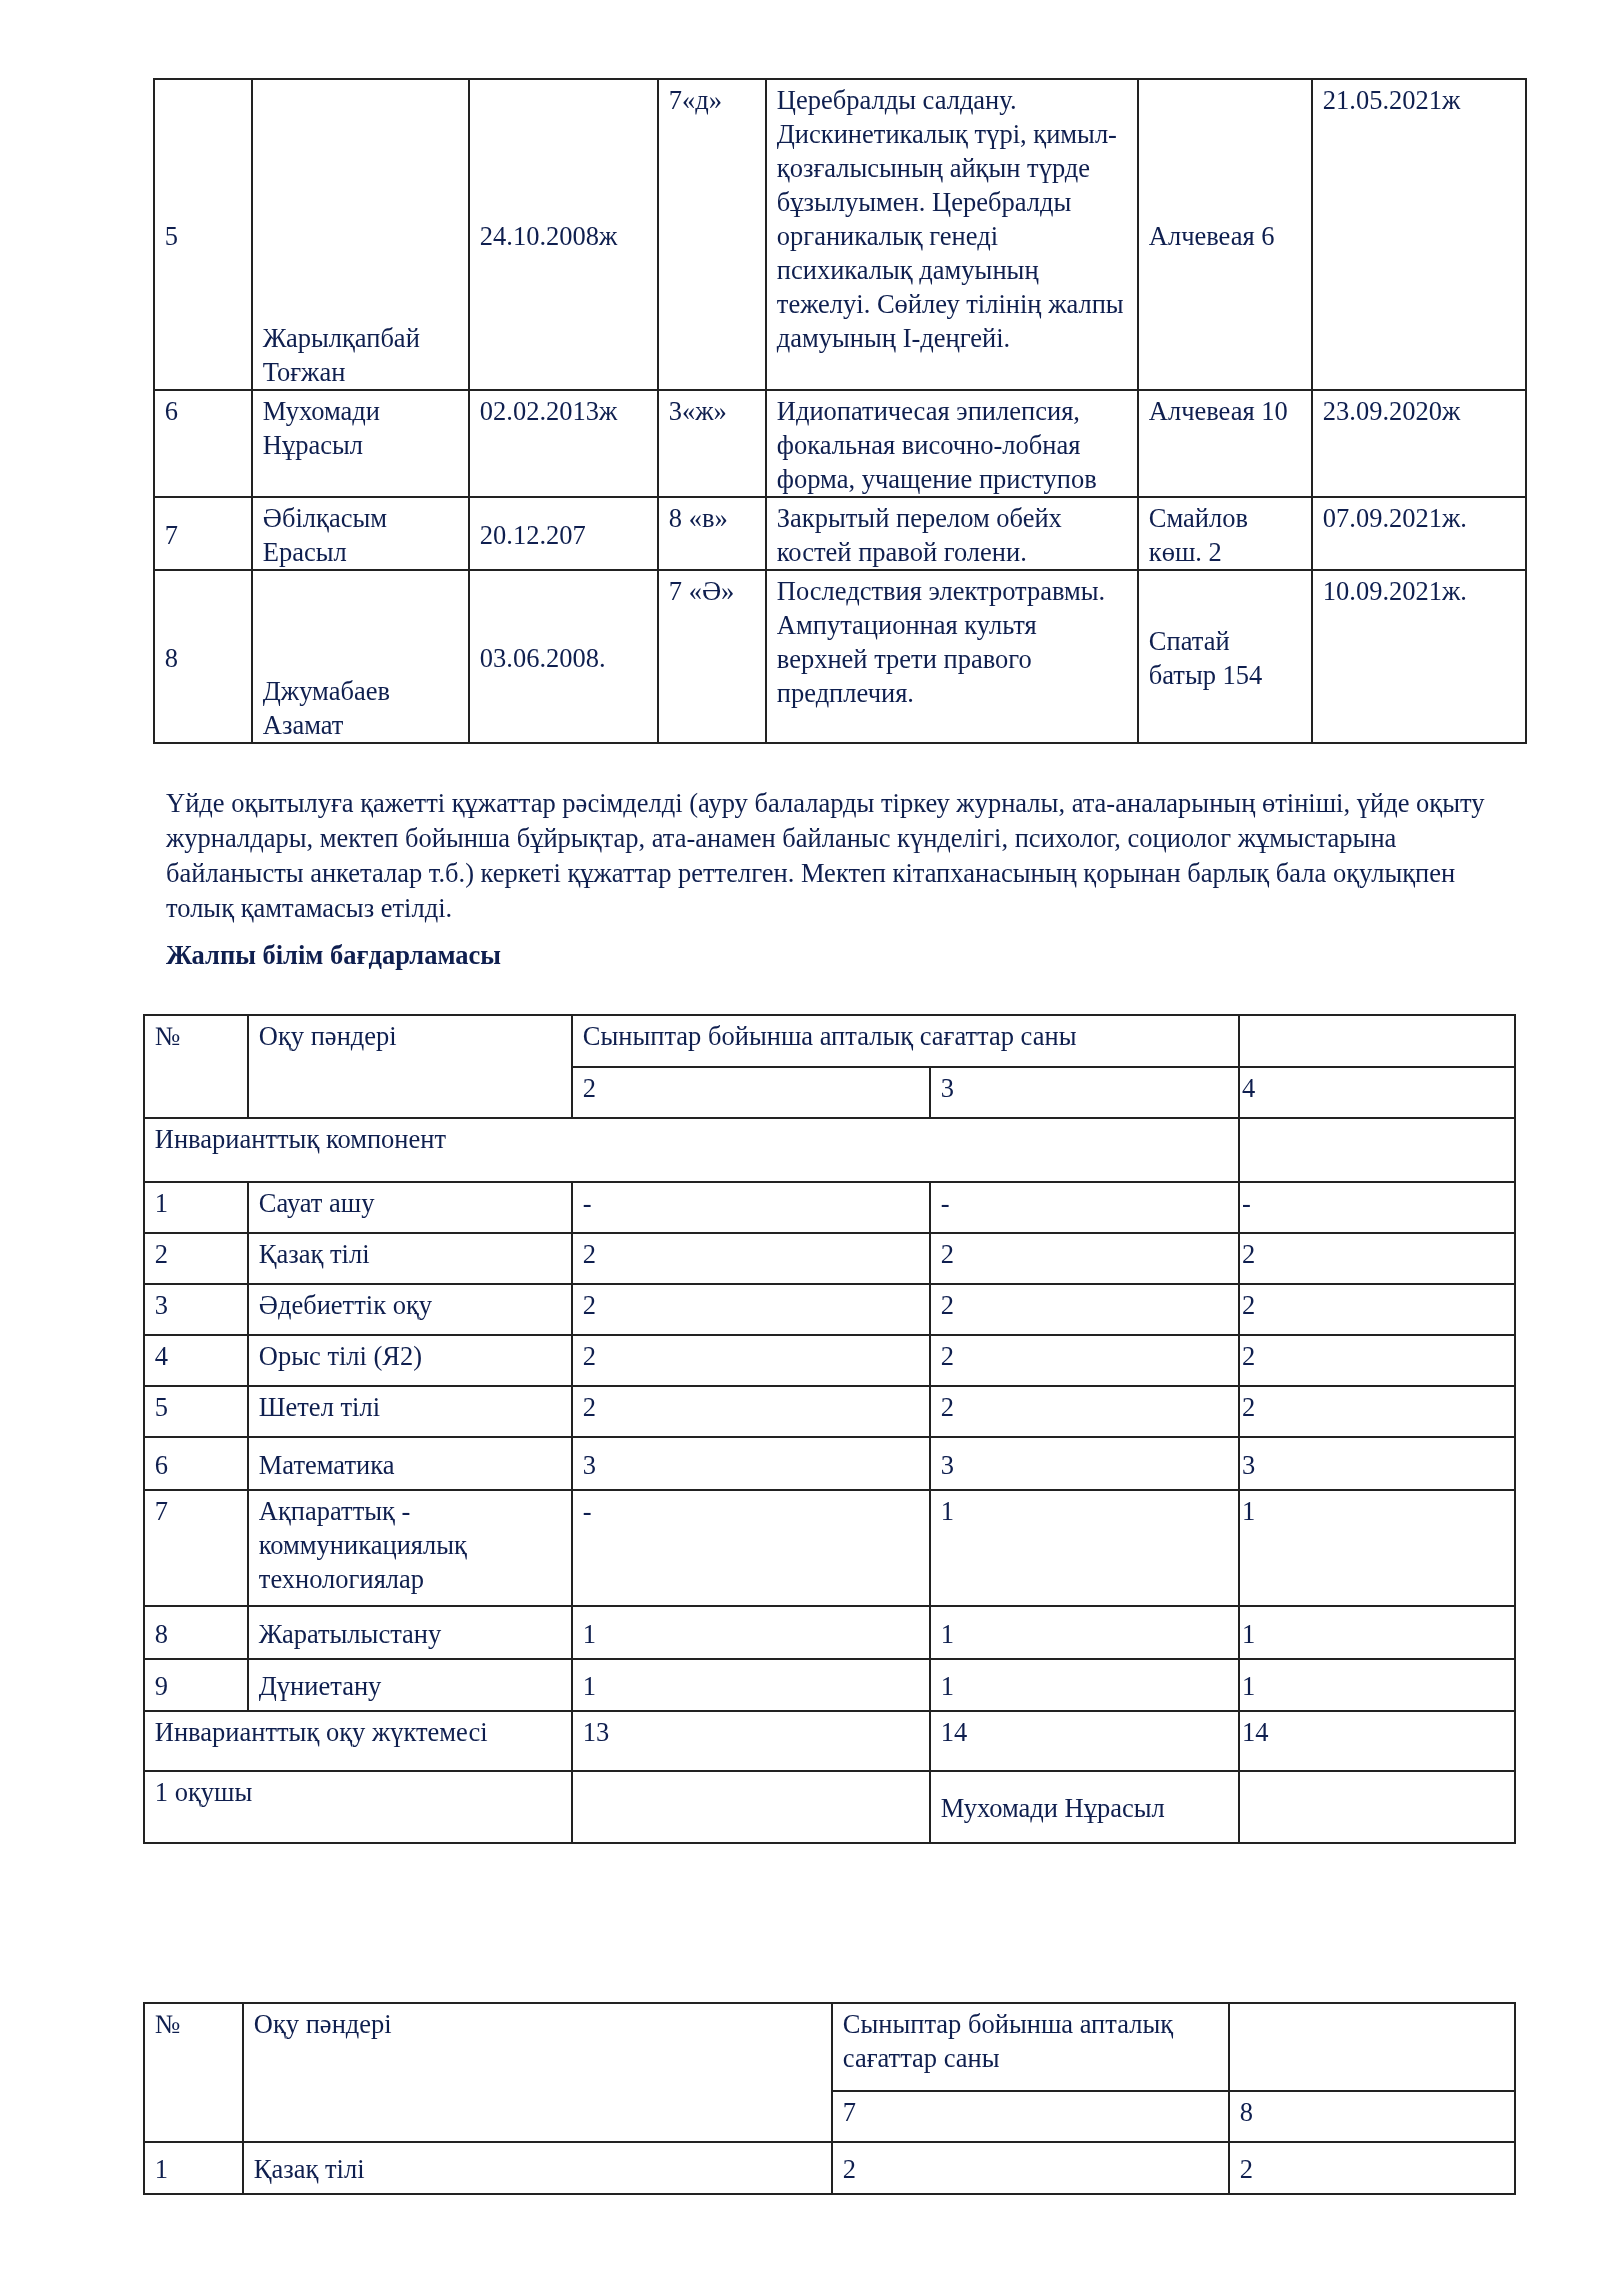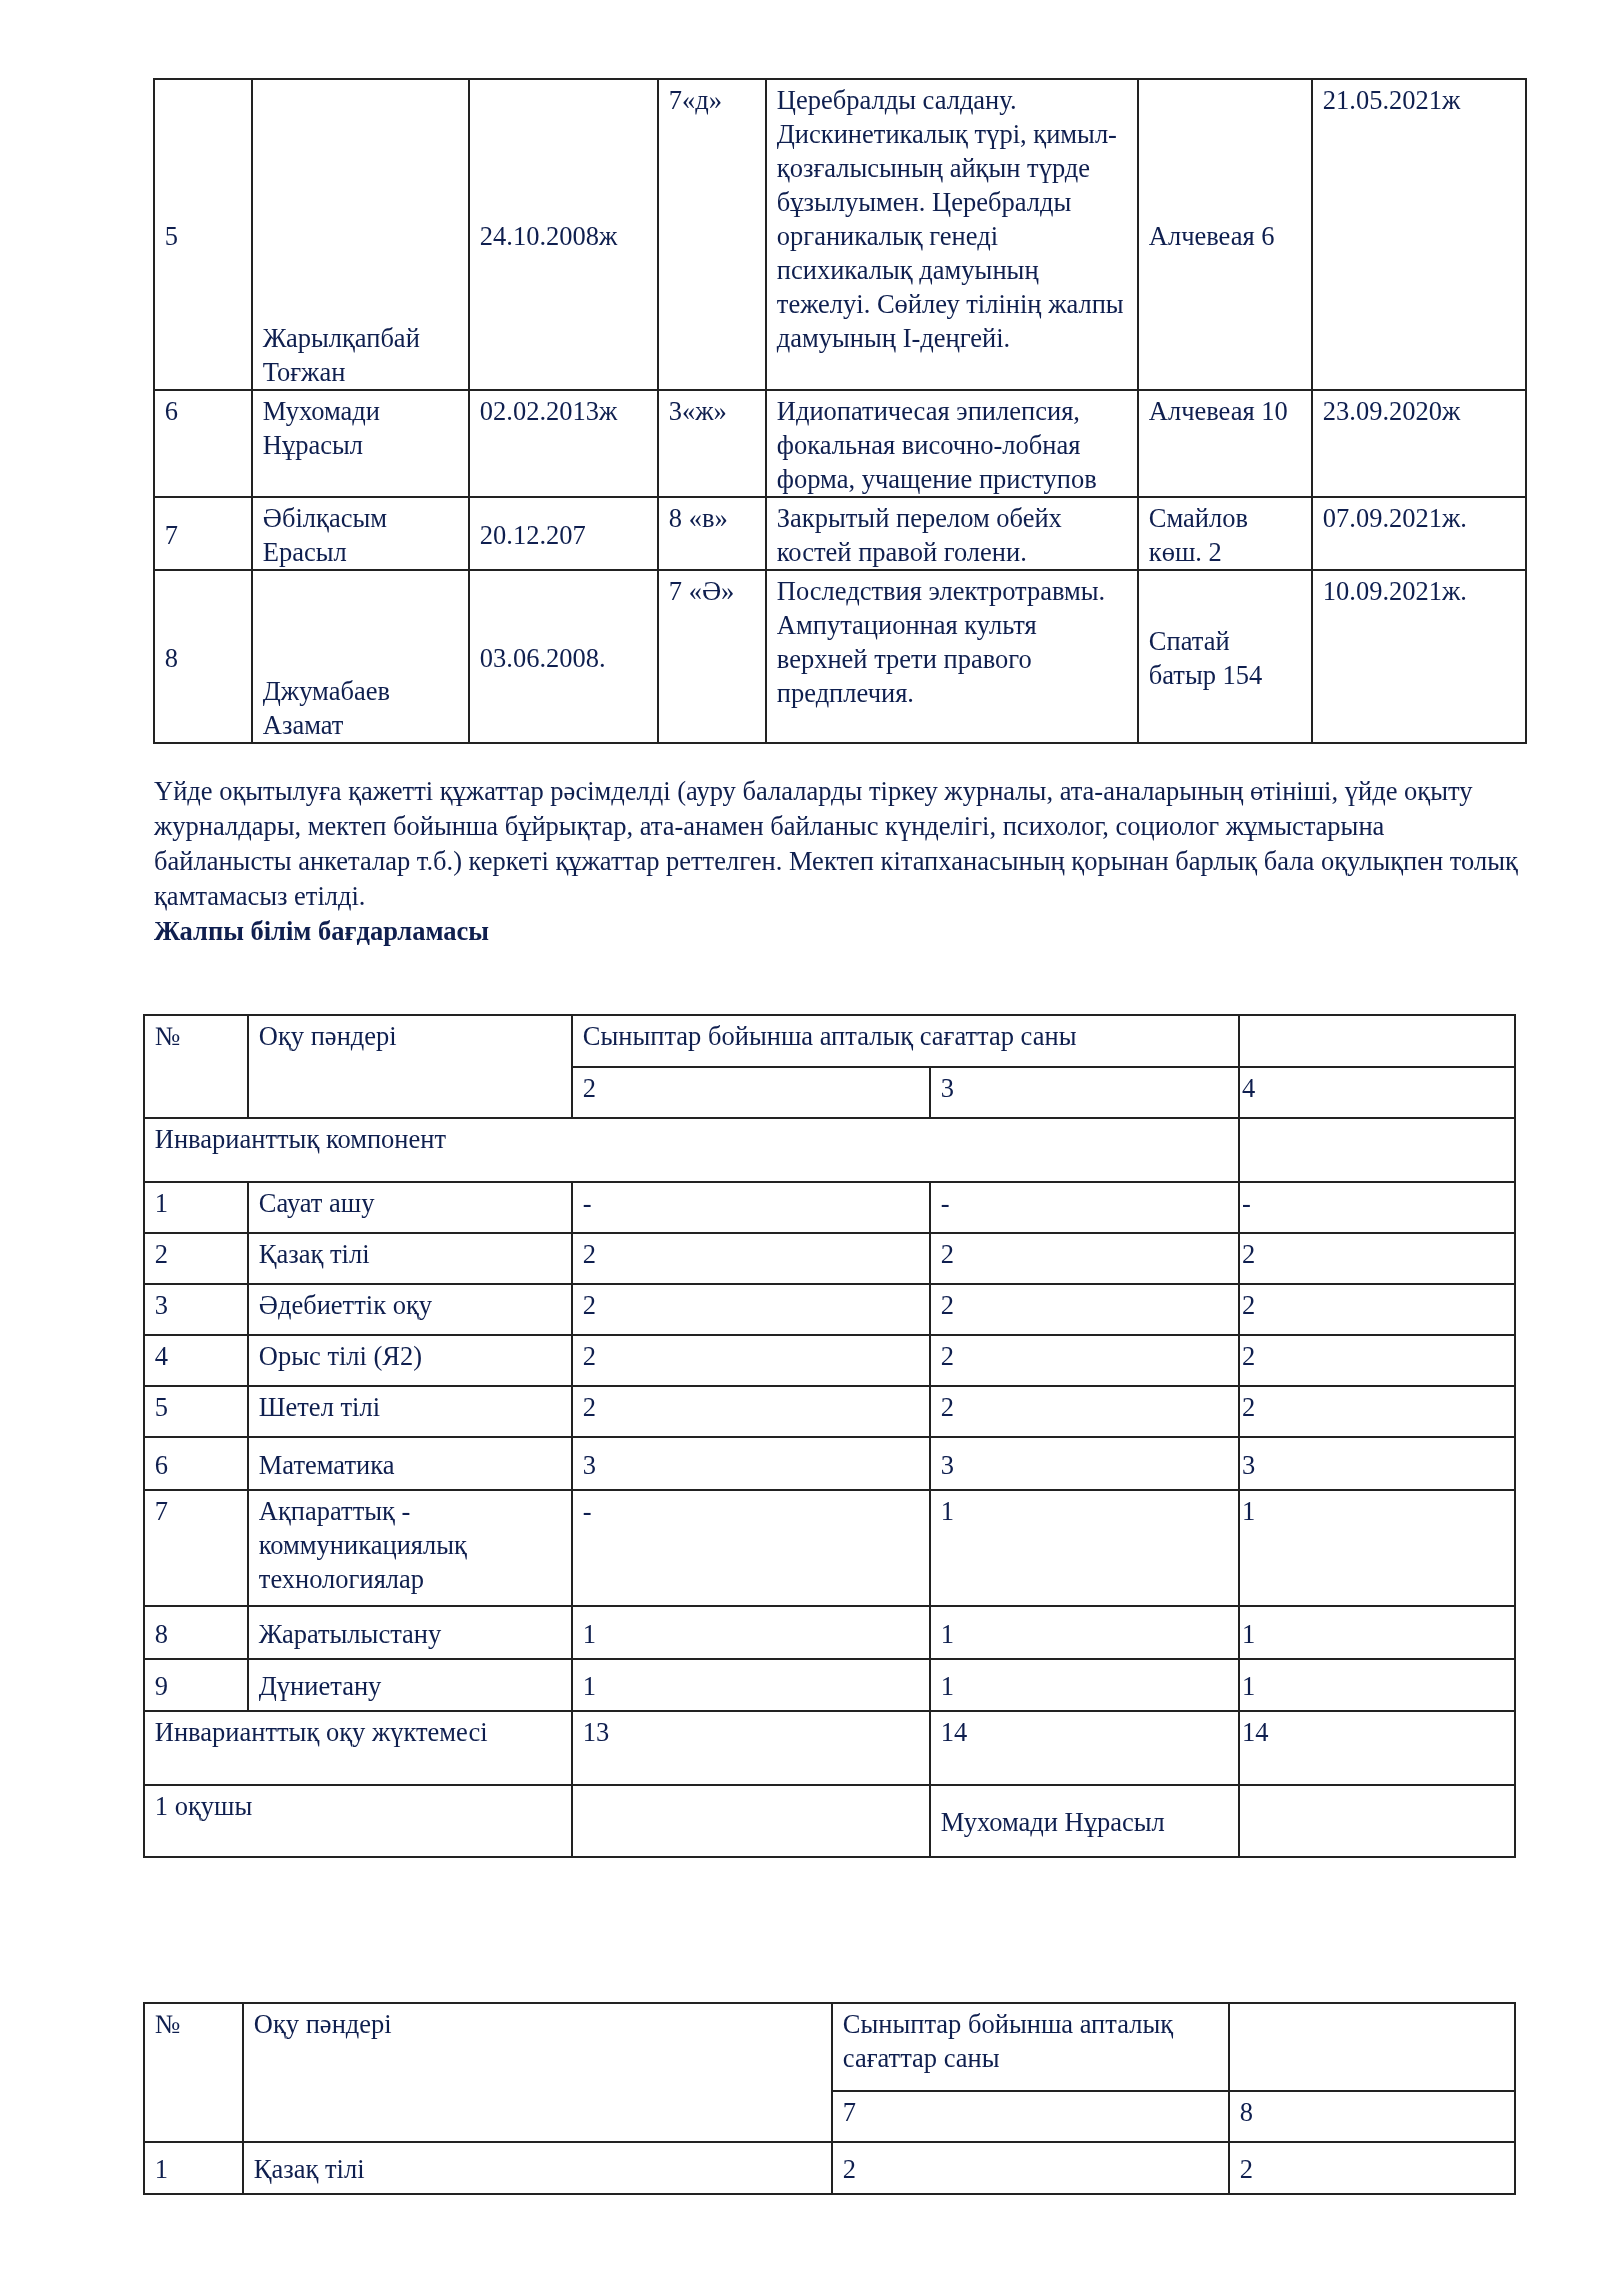--- a/index.html
+++ b/index.html
@@ -14,21 +14,21 @@
   .mid { vertical-align: middle; }
   .bot { vertical-align: bottom; }
   .lpad0 { padding-left: 2px; }
 
   #t1 { left: 153px; top: 78px; width: 1372px; }
   #t2 { left: 143px; top: 1014px; width: 1371px; }
   #t3 { left: 143px; top: 2002px; width: 1371px; }
 
   .para { position: absolute; left: 154px; top: 774px; width: 1372px;
           font-size: 26.5px; line-height: 35px; color: #0f1f4f; }
-  .para p { margin: 0; }
+  .para p { margin: 12px; }
   .para .bold { font-weight: bold; }
 </style>
 </head>
 <body>
 
 <table id="t1">
   <colgroup>
     <col style="width:98px">
       <col style="width:217px">
       <col style="width:189px">
@@ -162,21 +162,21 @@
     <td class="mid">1</td>
     <td class="mid lpad0">1</td>
   </tr>
   <tr style="height:52px">
     <td class="mid">9</td>
     <td class="mid">Дүниетану</td>
     <td class="mid">1</td>
     <td class="mid">1</td>
     <td class="mid lpad0">1</td>
   </tr>
-  <tr style="height:74px">
+  <tr style="height:60px">
     <td colspan="2">Инварианттық оқу жүктемесі</td>
     <td>13</td>
     <td>14</td>
     <td class="lpad0">14</td>
   </tr>
   <tr style="height:72px">
     <td colspan="2">1 оқушы</td>
     <td></td>
     <td class="mid">Мухомади Нұрасыл</td>
     <td></td>

